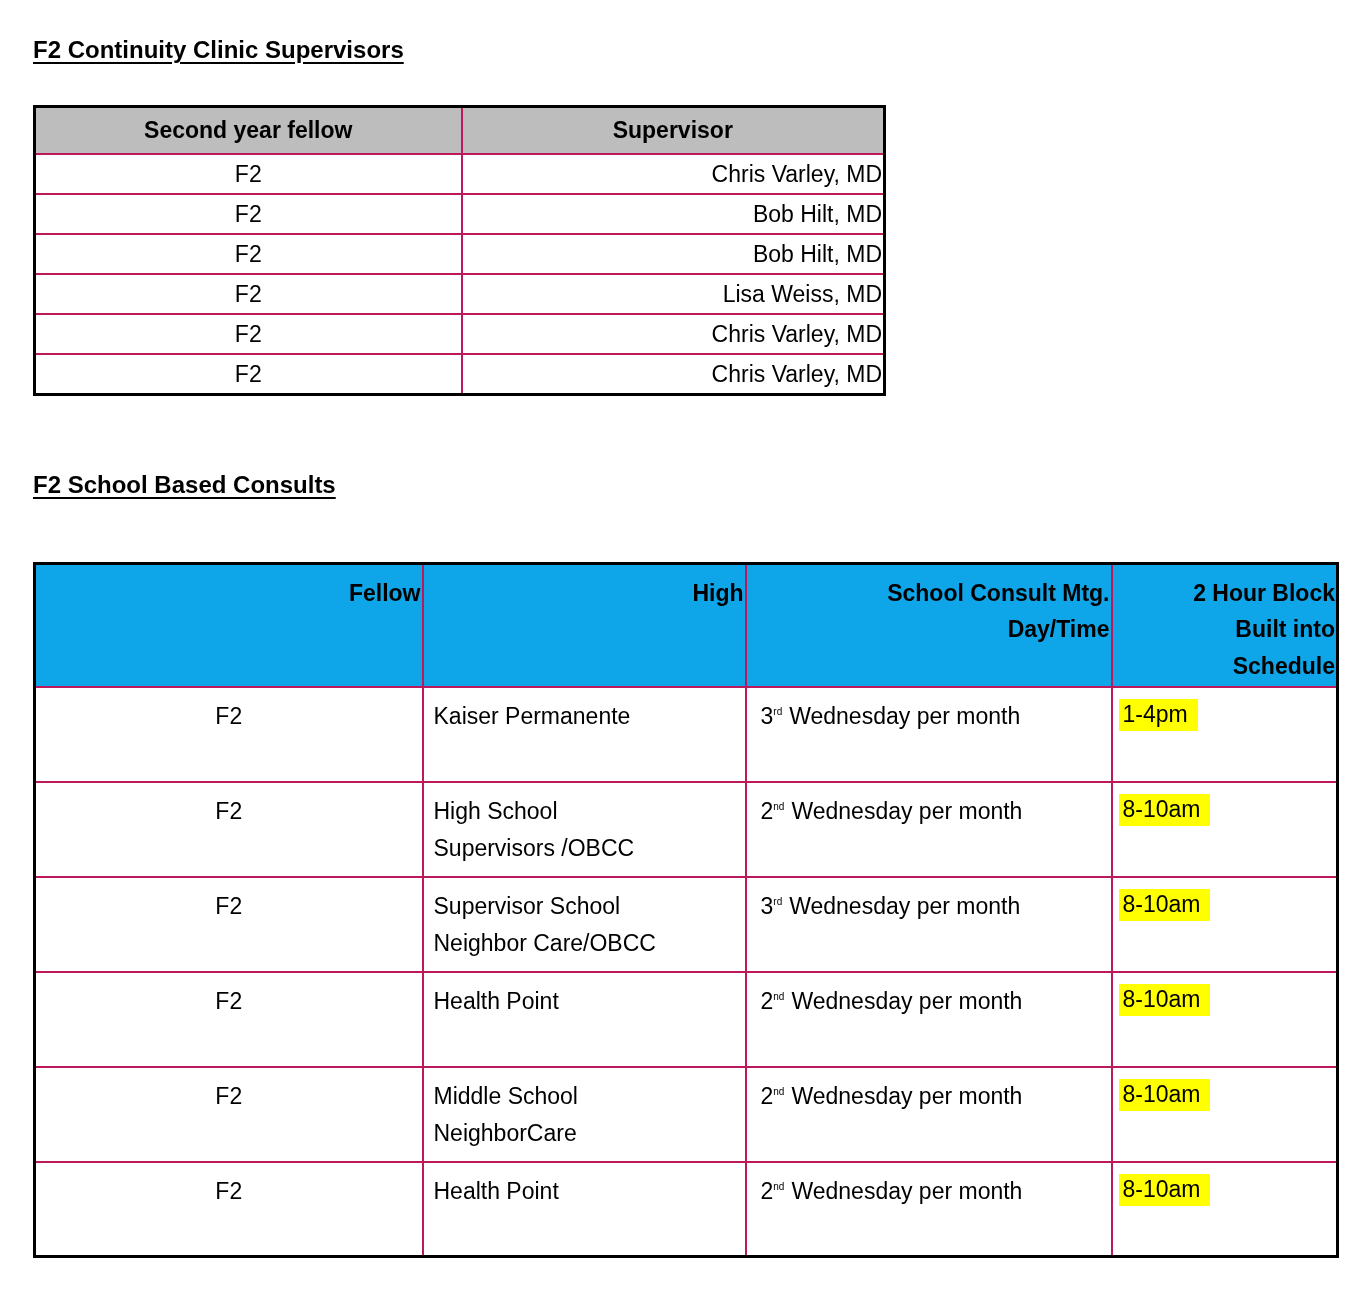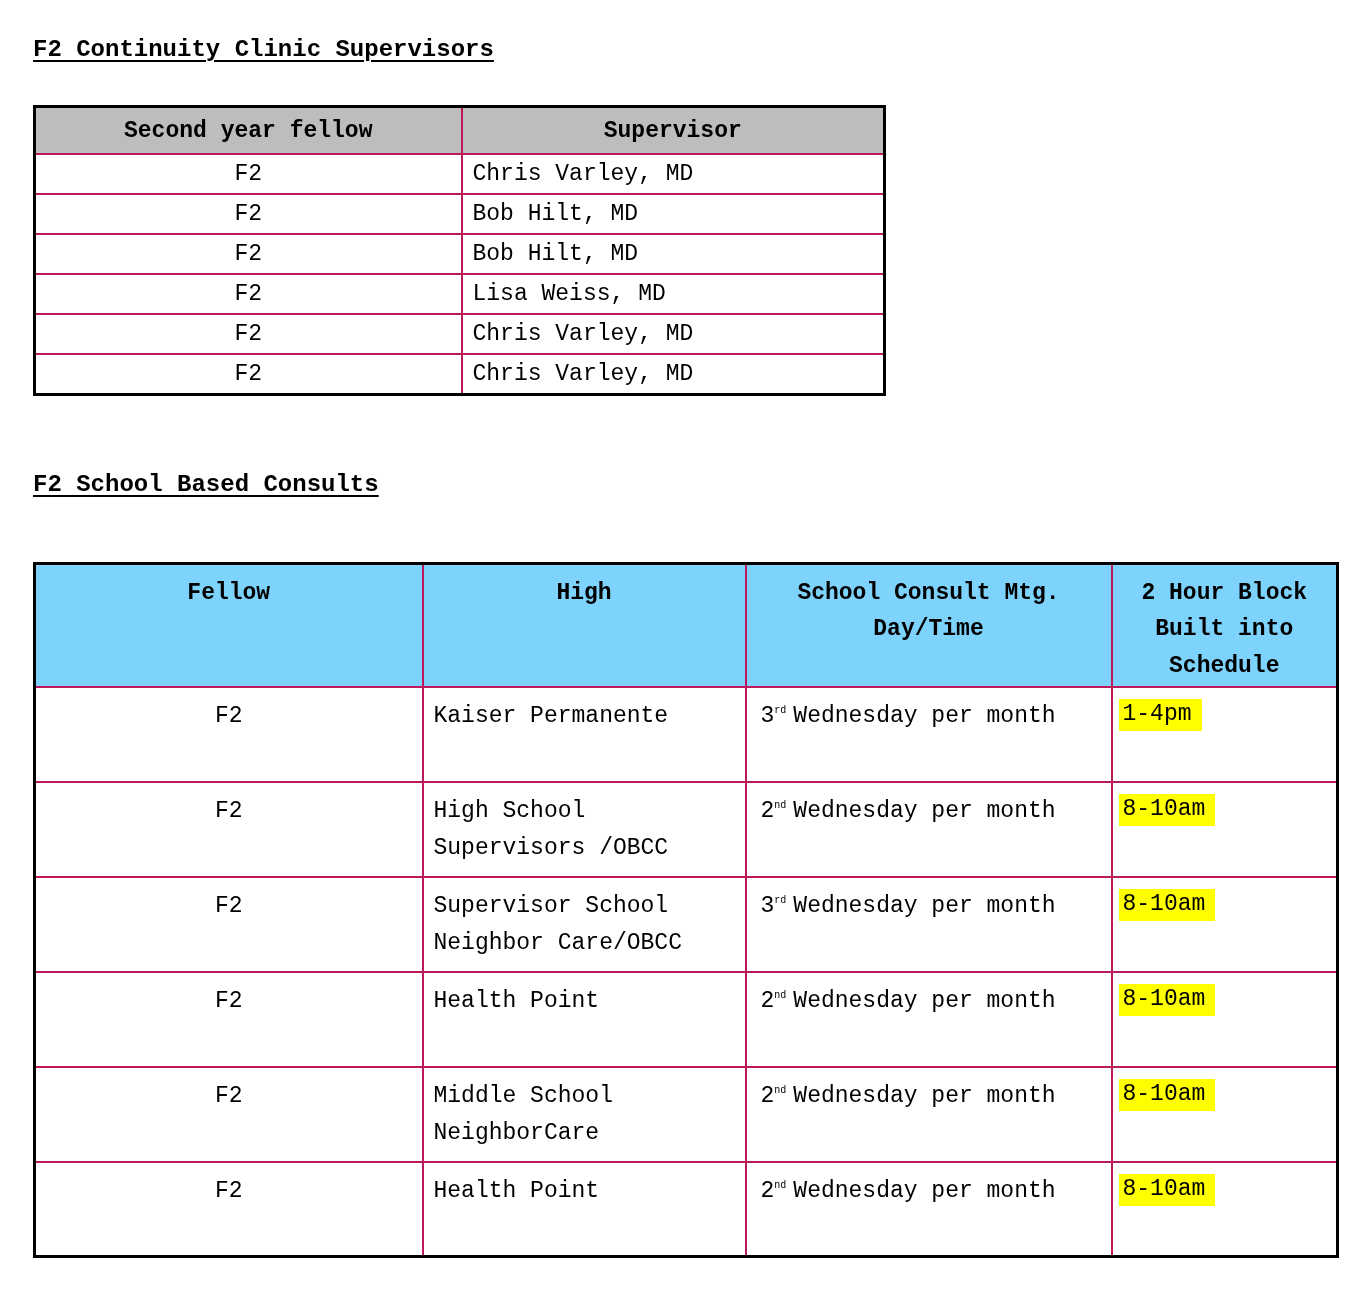--- a/index.html
+++ b/index.html
@@ -5,21 +5,21 @@
   html, body {
     margin: 0;
     padding: 0;
     background: #ffffff;
   }
   .page {
     position: relative;
     width: 1358px;
     height: 1295px;
     background: #ffffff;
-    font-family: Liberation Mono, monospace;
+    font-family: Liberation Sans, sans-serif;
     color: #000000;
     box-sizing: border-box;
     padding: 36px 0 0 33px;
   }
   .section-title {
     font-size: 24px;
     font-weight: bold;
     text-decoration: underline;
     text-decoration-thickness: 2px;
     text-underline-offset: 4px;
@@ -39,31 +39,32 @@
   }
   th { font-weight: bold; text-align: center; }
 
   
   .t1 { margin-top: 40px; width: 850px; }
   .t1 thead tr { height: 48px; }
   .t1 thead th { background: #bdbdbd; vertical-align: middle; }
   .t1 tbody tr { height: 40px; }
   .t1 td { vertical-align: middle; }
   .t1 td.cell-center { text-align: center; }
-  .t1 td.cell-left { text-align: left; padding-left: 10px; }
+  .t1 td.cell-left { text-align: right; padding-left: 10px; }
 
   
   .t2 { margin-top: 62px; width: 1303px; }
   .t2 thead tr { height: 118px; }
   .t2 thead th {
-    background: #7dd3fc;
+    background: #0ea5e9;
     vertical-align: top;
     padding-top: 10px;
     line-height: 1.6;
     white-space: pre-line;
+    text-align: right;
   }
   .t2 tbody tr { height: 95px; }
   .t2 td {
     vertical-align: top;
     padding-top: 10px;
     line-height: 1.6;
   }
   .t2 td.cell-center { text-align: center; }
   .t2 td.cell-left { text-align: left; padding-left: 10px; }
   .t2 td.cell-site { white-space: pre-line; }

